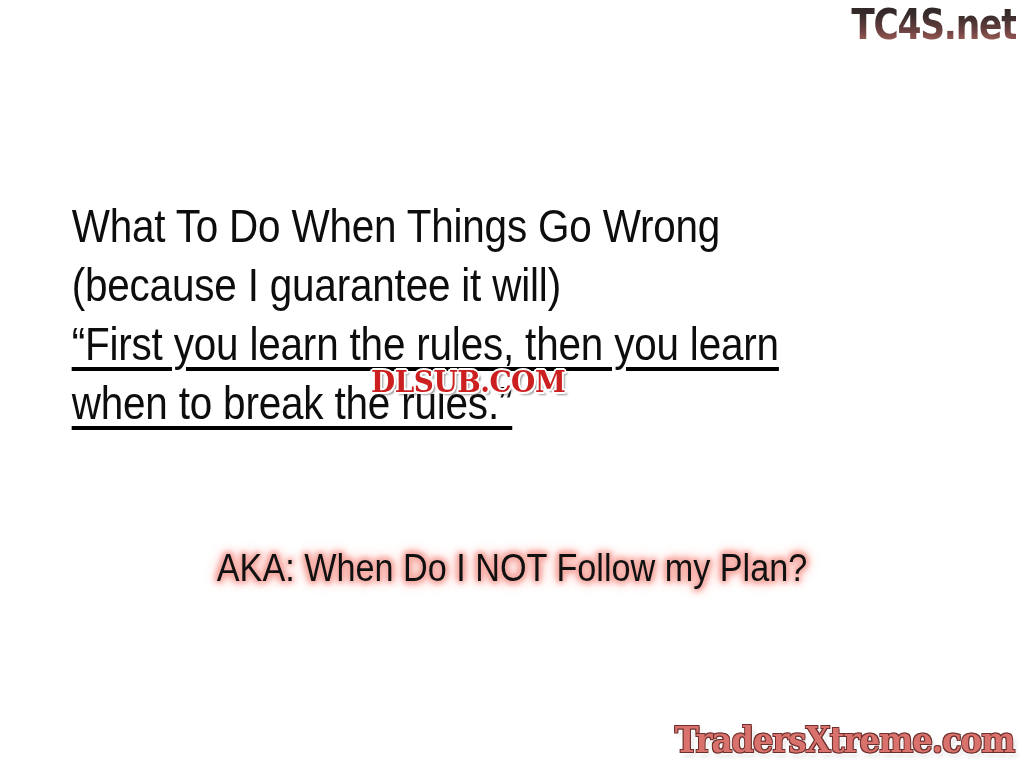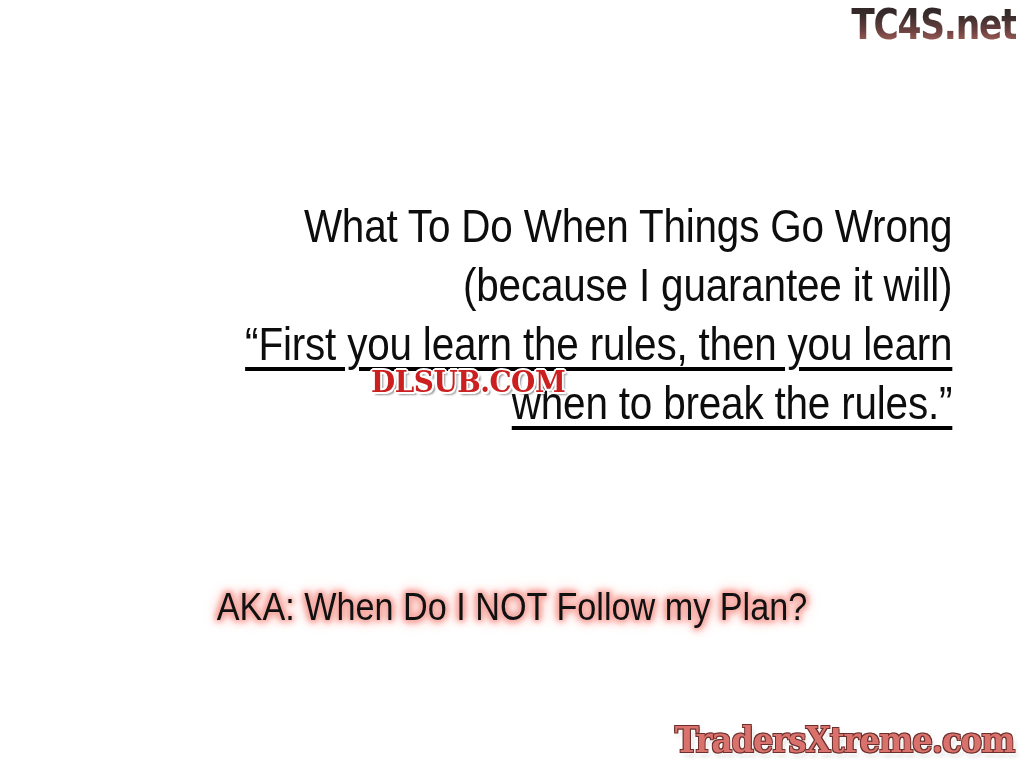--- a/index.html
+++ b/index.html
@@ -16,21 +16,21 @@
     font-family: "Liberation Sans", sans-serif;
     text-decoration: underline;
   }
 
   
   #title-block {
     position: absolute;
     left: 0;
     top: 196px;
     width: 1024px;
-    text-align: right;
+    text-align: left;
     color: #000000;
   }
   .title-line {
     font-family: "Liberation Sans", sans-serif;
     font-size: 47px;
     line-height: 59px;
     font-weight: 400;
     letter-spacing: -0.2px;
     color: #0d0d0d;
     transform: scaleX(0.86);
@@ -44,21 +44,20 @@
     text-decoration-color: #000000;
   }
 
   
   #aka-line {
     position: absolute;
     left: 0;
     top: 545px;
     width: 1024px;
     text-align: center;
-    margin-top: 39px;
   }
   #aka-text {
     display: inline-block;
     font-family: "Liberation Sans", sans-serif;
     font-size: 38px;
     line-height: 46px;
     font-weight: 400;
     color: #111111;
     transform: scaleX(0.9);
     transform-origin: center center;

